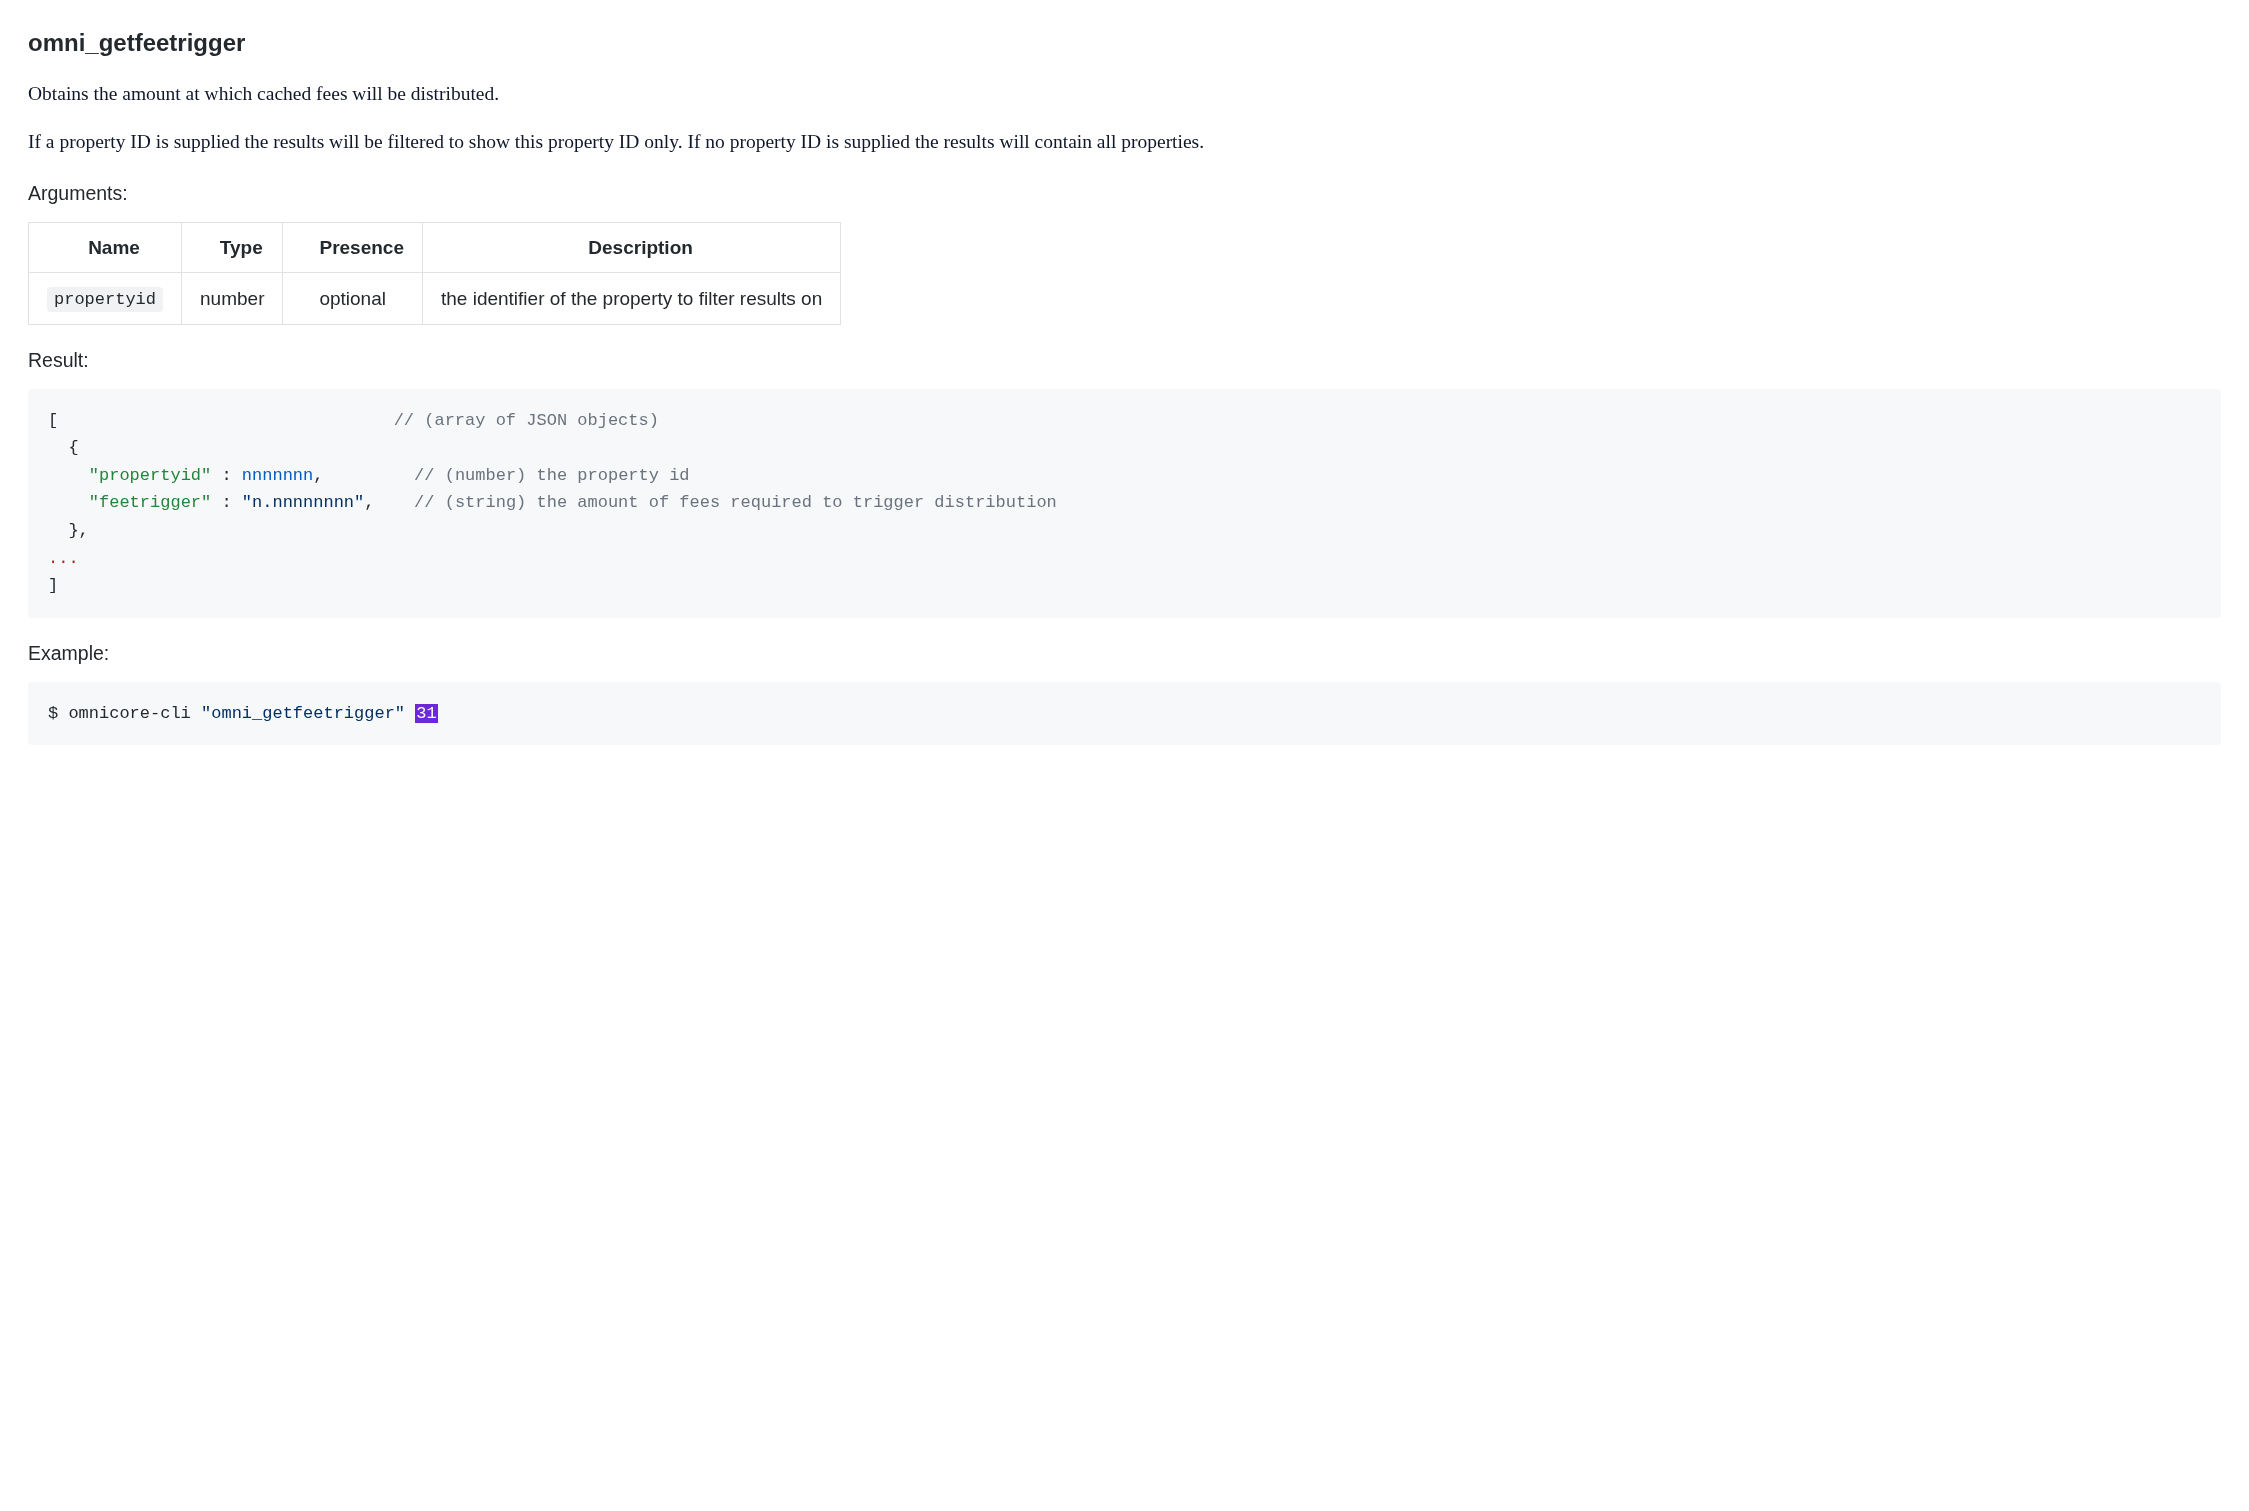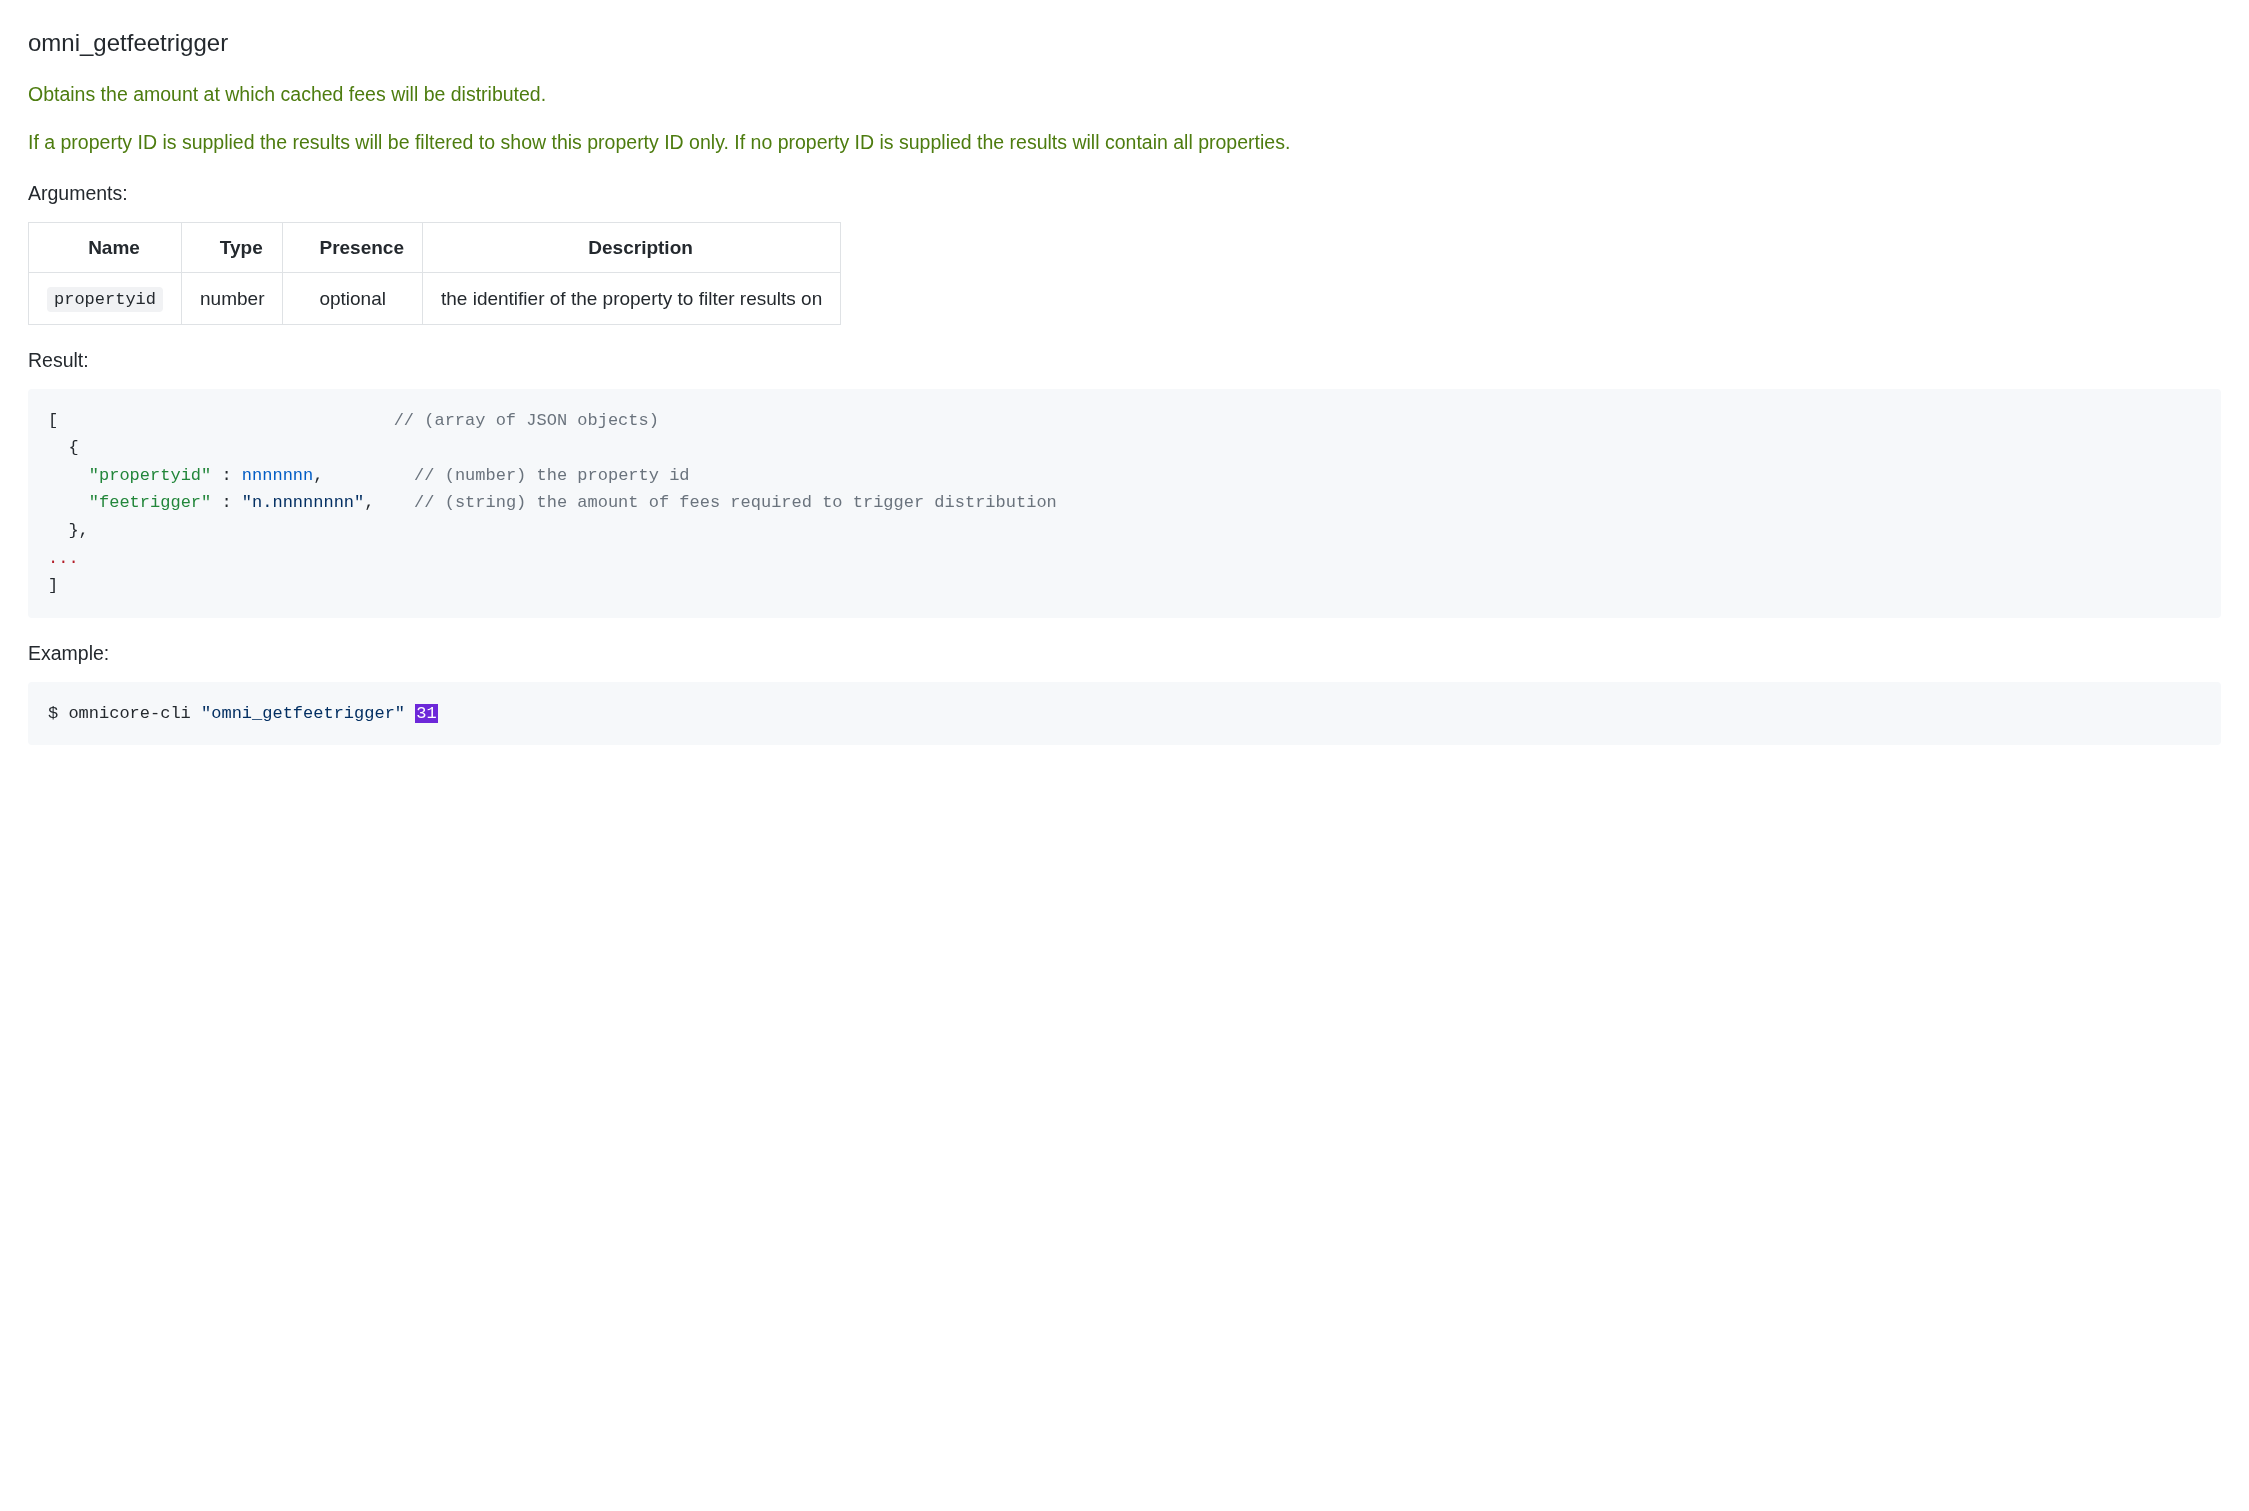--- a/index.html
+++ b/index.html
@@ -7,27 +7,28 @@
     margin: 0;
     padding: 24px 28px 40px 28px;
     font-family: -apple-system, BlinkMacSystemFont, "Segoe UI", Helvetica, Arial, sans-serif;
     color: #24292e;
     background: #ffffff;
     font-size: 19.5px;
     line-height: 1.55;
   }
   h3.title {
     font-size: 24px;
-    font-weight: 400;
+    font-weight: 700;
     margin: 0 0 18px 0;
     color: #24292e;
   }
   p.para {
     margin: 0 0 18px 0;
-    color: #4d7c0f;
+    color: #0f172a;
+    font-family: Liberation Serif, serif;
   }
   .section-label {
     margin: 20px 0 14px 0;
     font-size: 19.5px;
     color: #24292e;
   }
   table.args {
     border-collapse: collapse;
     margin: 4px 0 10px 0;
   }

